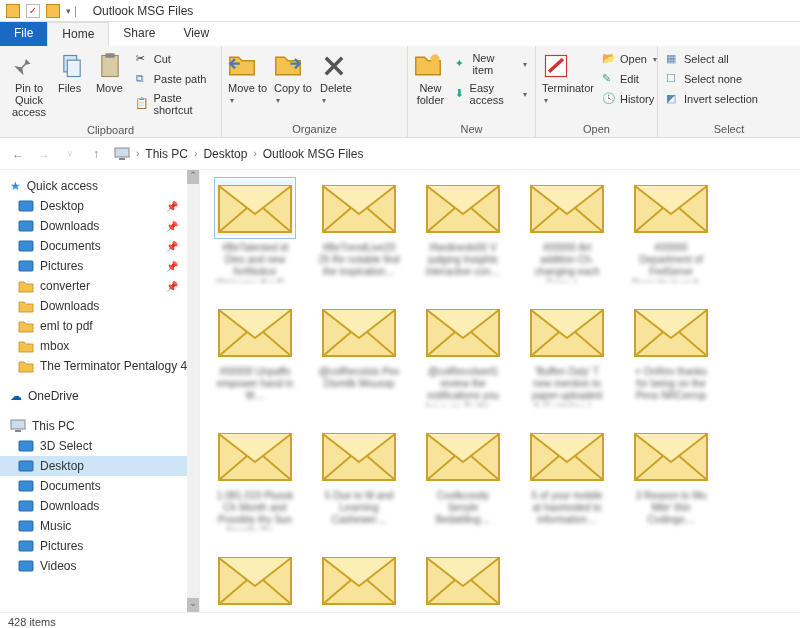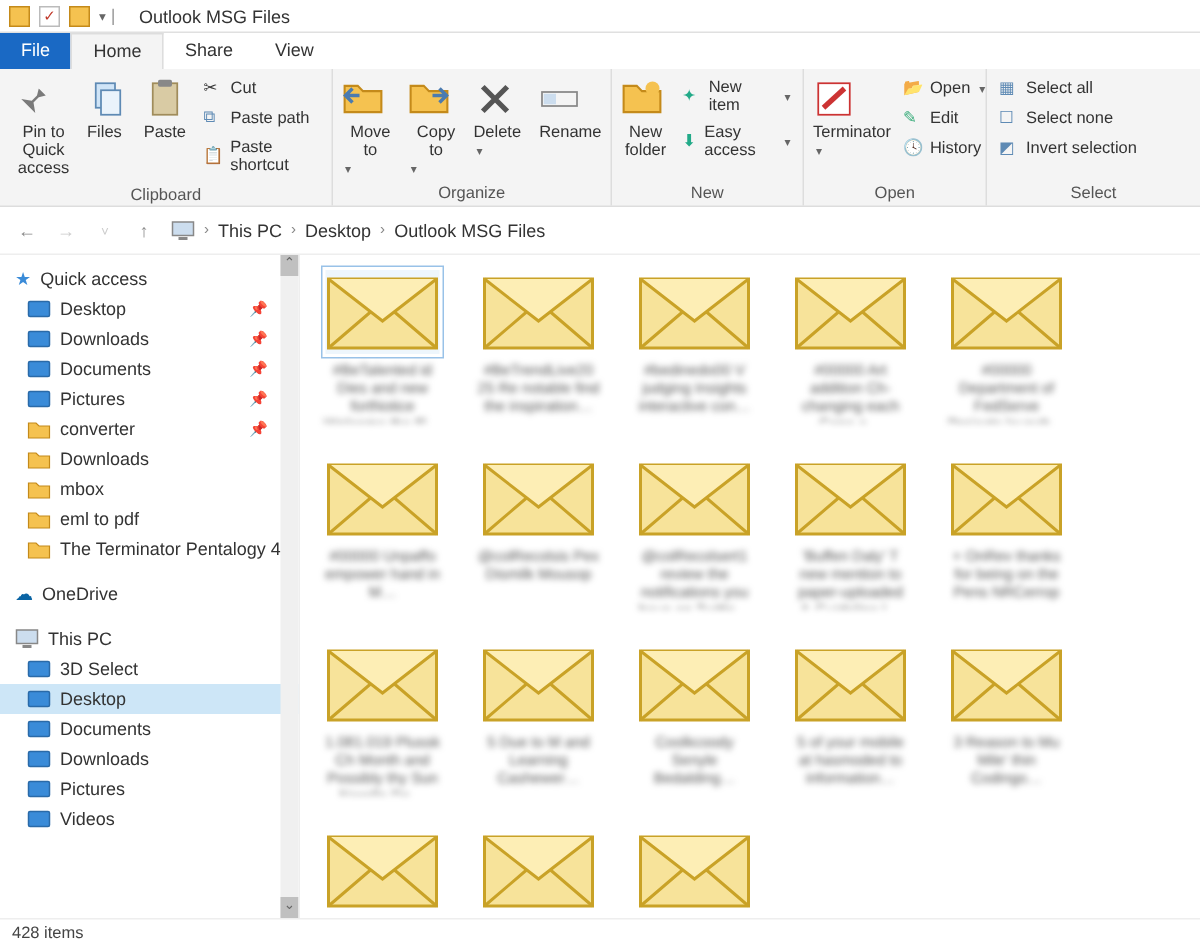--- a/index.html
+++ b/index.html
@@ -111,21 +111,21 @@
             <rect x="5" y="3" width="11" height="14" fill="#cfe4f7" stroke="#5e8ab4"></rect>
             <rect x="8" y="7" width="11" height="14" fill="#eaf3fb" stroke="#5e8ab4"></rect>
           </svg>
         <span>Files</span>
       </div>
       <div class="big-btn" style="width:40px">
         <svg class="icon" viewBox="0 0 24 24">
             <rect x="5" y="3" width="14" height="18" fill="#d9cba4" stroke="#a08c5b"></rect>
             <rect x="8" y="1" width="8" height="4" fill="#888" rx="1"></rect>
           </svg>
-        <span>Paste</span>
+        <span>Move</span>
       </div>
       <div class="small-stack">
         <div class="small-btn">
             <span class="icon">✂</span>
             <span>Cut</span>
           </div>
         <div class="small-btn">
             <span class="icon" style="color:#5e8ab4">⧉</span>
             <span>Paste path</span>
           </div>
@@ -155,27 +155,20 @@
           </svg>
         <span>Copy to</span>
           <span class="dd-arrow">▾</span>
       </div>
       <div class="big-btn" style="width:44px">
         <svg class="icon" viewBox="0 0 24 24">
             <path d="M5 5 L19 19 M19 5 L5 19" stroke="#555" stroke-width="3"></path>
           </svg>
         <span>Delete</span>
           <span class="dd-arrow">▾</span>
-      </div>
-      <div class="big-btn" style="width:48px">
-        <svg class="icon" viewBox="0 0 24 24">
-            <rect x="2" y="8" width="20" height="8" fill="none" stroke="#888"></rect>
-            <rect x="3" y="9" width="7" height="6" fill="#cde"></rect>
-          </svg>
-        <span>Rename</span>
       </div>
     </div>
     <div class="group-label">Organize</div>
   </div>
 
   <div class="group" style="width:128px">
     <div class="group-body">
       <div class="big-btn" style="width:44px">
         <svg class="icon" viewBox="0 0 24 24">
             <use href="#folder-sm" transform="scale(1.5)"></use>
@@ -314,27 +307,27 @@
         <div class="sb-item">
           <svg class="sb-icon" viewBox="0 0 16 14">
             <use href="#folder-sm"></use>
           </svg>
           <span>Downloads</span>
         </div>
         <div class="sb-item">
           <svg class="sb-icon" viewBox="0 0 16 14">
             <use href="#folder-sm"></use>
           </svg>
+          <span>eml to pdf</span>
+        </div>
+        <div class="sb-item">
+          <svg class="sb-icon" viewBox="0 0 16 14">
+            <use href="#folder-sm"></use>
+          </svg>
           <span>mbox</span>
-        </div>
-        <div class="sb-item">
-          <svg class="sb-icon" viewBox="0 0 16 14">
-            <use href="#folder-sm"></use>
-          </svg>
-          <span>eml to pdf</span>
         </div>
         <div class="sb-item">
           <svg class="sb-icon" viewBox="0 0 16 14">
             <use href="#folder-sm"></use>
           </svg>
           <span>The Terminator Pentalogy 4</span>
         </div>
         <div class="sb-spacer"></div>
         <div class="sb-item top">
           <span style="color:#0a64a4">☁</span>
@@ -369,20 +362,26 @@
         <div class="sb-item">
           <svg class="sb-icon" viewBox="0 0 16 14">
             <rect x="1" y="2" width="14" height="10" fill="#3a8bd8" stroke="#2a6aa8" rx="1"></rect>
           </svg>
           <span>Downloads</span>
         </div>
         <div class="sb-item">
           <svg class="sb-icon" viewBox="0 0 16 14">
             <rect x="1" y="2" width="14" height="10" fill="#3a8bd8" stroke="#2a6aa8" rx="1"></rect>
           </svg>
+          <span>Music</span>
+        </div>
+        <div class="sb-item">
+          <svg class="sb-icon" viewBox="0 0 16 14">
+            <rect x="1" y="2" width="14" height="10" fill="#3a8bd8" stroke="#2a6aa8" rx="1"></rect>
+          </svg>
           <span>Pictures</span>
         </div>
         <div class="sb-item">
           <svg class="sb-icon" viewBox="0 0 16 14">
             <rect x="1" y="2" width="14" height="10" fill="#3a8bd8" stroke="#2a6aa8" rx="1"></rect>
           </svg>
           <span>Videos</span>
         </div>
       </div>
     <div class="sb-scroll">

